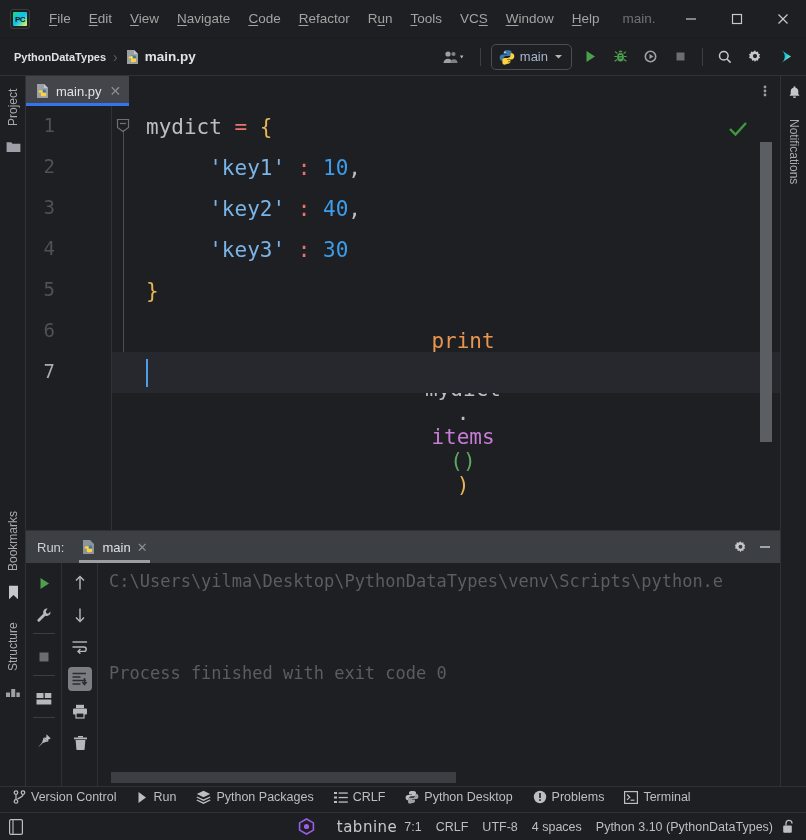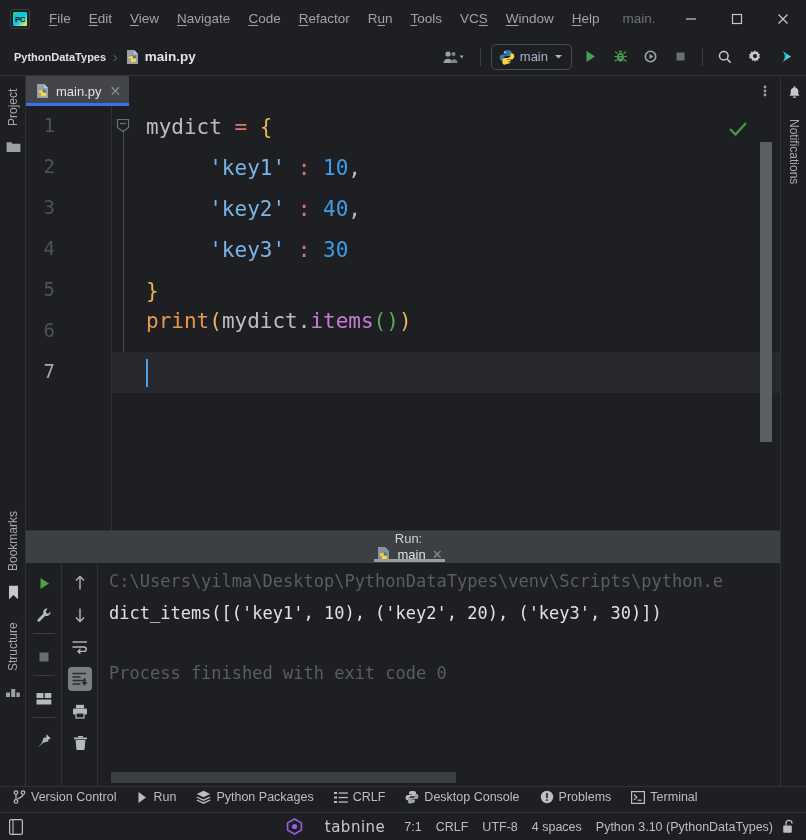--- a/index.html
+++ b/index.html
@@ -164,21 +164,21 @@
     background: #5b5e63; border-radius: 0;
   }
 
   
   .runpanel {
     position: absolute; left: 26px; top: 530px; width: 754px; height: 256px;
     background: #1e1f22; border-top: 1px solid #2f3135;
   }
   .run-header {
     position: absolute; left: 0; top: 0; width: 754px; height: 32px;
-    background: #3c3f43; display: flex; align-items: center; flex-direction: column;
+    background: #3c3f43; display: flex; align-items: center;
   }
   .run-label { color: #cfd1d5; font-size: 13px; margin-left: 11px; }
   .run-tab {
     display: flex; align-items: center; gap: 6px; margin-left: 13px;
     position: relative; height: 32px; padding: 0 4px;
   }
   .run-tab .label { color: #dfe1e5; font-size: 13px; }
   .run-tab::after {
     content: ""; position: absolute; left: 2px; right: 2px; bottom: 0;
     height: 3px; background: #9a9da2;
@@ -454,21 +454,21 @@
       <div class="cline" style="top:0px;"><span class="s-var">mydict</span><span> </span><span class="s-op">=</span><span> </span><span class="s-brace">{</span></div>
 
       <div class="cline" style="top:41px;"><span>     </span><span class="s-strq">'key1'</span><span> </span><span class="s-colon">:</span><span> </span><span class="s-num">10</span><span class="s-var">,</span></div>
 
       <div class="cline" style="top:82px;"><span>     </span><span class="s-strq">'key2'</span><span> </span><span class="s-colon">:</span><span> </span><span class="s-num">40</span><span class="s-var">,</span></div>
 
       <div class="cline" style="top:123px;"><span>     </span><span class="s-strq">'key3'</span><span> </span><span class="s-colon">:</span><span> </span><span class="s-num">30</span></div>
 
       <div class="cline" style="top:164px;"><span class="s-brace">}</span></div>
 
-      <div class="cline" style="top:194px;"><span class="s-fn">print</span><span class="s-paren-y">(</span><span class="s-var">mydict</span><span class="s-dot">.</span><span class="s-meth">items</span><span class="s-paren-g">()</span><span class="s-paren-y">)</span></div>
+      <div class="cline" style="top:223px;flex-direction:column;"><span class="s-fn">print</span><span class="s-paren-y">(</span><span class="s-var">mydict</span><span class="s-dot">.</span><span class="s-meth">items</span><span class="s-paren-g">()</span><span class="s-paren-y">)</span></div>
 
       <div class="cline current" style="top:246px;"><span style="display:inline-block;width:2px;height:28px;background:#4a9fe8;"></span></div>
     </div>
 
     <div class="ed-check">
       <svg width="20" height="18" viewBox="0 0 20 18">
           <path d="M2 9 L7.5 14.5 L18 3" fill="none" stroke="#3f9a3f" stroke-width="2.4"></path>
         </svg>
     </div>
     <div class="ed-scroll"></div>
@@ -575,21 +575,20 @@
         <svg width="15" height="16" viewBox="0 0 15 16">
           <rect x="1" y="2.5" width="13" height="1.8" fill="#b5b8bd"></rect>
           <path d="M5 1h5v1.5H5z" fill="#b5b8bd"></path>
           <path d="M2.6 5h9.8l-.8 9.2a1 1 0 0 1-1 .9H4.4a1 1 0 0 1-1-.9z" fill="#b5b8bd"></path>
         </svg>
       </div>
     </div>
 
     <div class="console">
       <div class="cons-line cons-dim" style="top:8px;">C:\Users\yilma\Desktop\PythonDataTypes\venv\Scripts\python.e</div>
-      <div class="cons-line cons-out" style="top:40px;">dict_items([('key1', 10), ('key2', 20), ('key3', 30)])</div>
       <div class="cons-line cons-dim" style="top:100px;">Process finished with exit code 0</div>
       <div class="cons-hscroll"></div>
     </div>
   </div>
 
   <div class="toolbar-bottom">
     <div class="bt-item">
       <svg width="13" height="14" viewBox="0 0 13 14">
         <circle cx="3" cy="2.6" r="1.8" fill="none" stroke="#bcbec4" stroke-width="1.2"></circle>
         <circle cx="10" cy="2.6" r="1.8" fill="none" stroke="#bcbec4" stroke-width="1.2"></circle>
@@ -621,21 +620,21 @@
         <rect x="0" y="10" width="3" height="2" fill="#bcbec4"></rect>
           <rect x="4.6" y="10.4" width="9.2" height="1.3" fill="#bcbec4"></rect>
       </svg>
       <span>CRLF</span>
     </div>
     <div class="bt-item">
       <svg width="14" height="14" viewBox="0 0 16 16">
         <path d="M7.9 1.2c-2 0-3.3.6-3.3 2v1.9h3.4v.5H3.3c-1.4 0-2.6 1-2.6 3.1s1.1 3.1 2.5 3.1h1.2v-2c0-1.5 1.3-2.7 2.8-2.7h3.2c1.2 0 2.2-.9 2.2-2.1V3.2c0-1.1-1-2-2.8-2z" fill="#bcbec4"></path>
         <path d="M8.1 14.8c2 0 3.3-.6 3.3-2v-1.9H8v-.5h4.7c1.4 0 2.6-1 2.6-3.1s-1.1-3.1-2.5-3.1h-1.2v2c0 1.5-1.3 2.7-2.8 2.7H5.6c-1.2 0-2.2.9-2.2 2.1v2.8c0 1.1 1 2 2.8 2z" fill="#9da0a6"></path>
       </svg>
-      <span>Desktop Console</span>
+      <span>Python Desktop</span>
     </div>
     <div class="bt-item">
       <svg width="14" height="14" viewBox="0 0 14 14">
         <circle cx="7" cy="7" r="6.2" fill="#bcbec4"></circle>
         <rect x="6.2" y="3" width="1.6" height="5" fill="#1e1f22"></rect>
         <rect x="6.2" y="9.2" width="1.6" height="1.7" fill="#1e1f22"></rect>
       </svg>
       <span>Problems</span>
     </div>
     <div class="bt-item">
@@ -657,21 +656,21 @@
     </span>
 
     <div class="tabnine-wrap">
       <svg width="17" height="17" viewBox="0 0 17 17">
         <path d="M8.5 1 L15.4 4.9 v7.2 L8.5 16 L1.6 12.1 V4.9z" fill="none" stroke="#9b5de5" stroke-width="1.6"></path>
         <circle cx="8.5" cy="8.5" r="2.6" fill="#9b5de5"></circle>
       </svg>
       <span class="tabnine-text">tabnine</span>
     </div>
 
-    <span class="st-item" style="margin-left:12px;">7:1</span>
+    <span class="st-item" style="">7:1</span>
     <span class="st-item">CRLF</span>
     <span class="st-item">UTF-8</span>
     <span class="st-item">4 spaces</span>
     <span class="st-item">Python 3.10 (PythonDataTypes)</span>
     <span style="margin-right:10px;margin-left:2px;display:flex;align-items:center;">
       <svg width="14" height="15" viewBox="0 0 14 15">
         <path d="M4 6.5V4.4a3 3 0 0 1 6 0" fill="none" stroke="#bcbec4" stroke-width="1.3"></path>
         <rect x="1.2" y="6.5" width="8.6" height="7.2" rx="1" fill="#bcbec4"></rect>
       </svg>
     </span>

